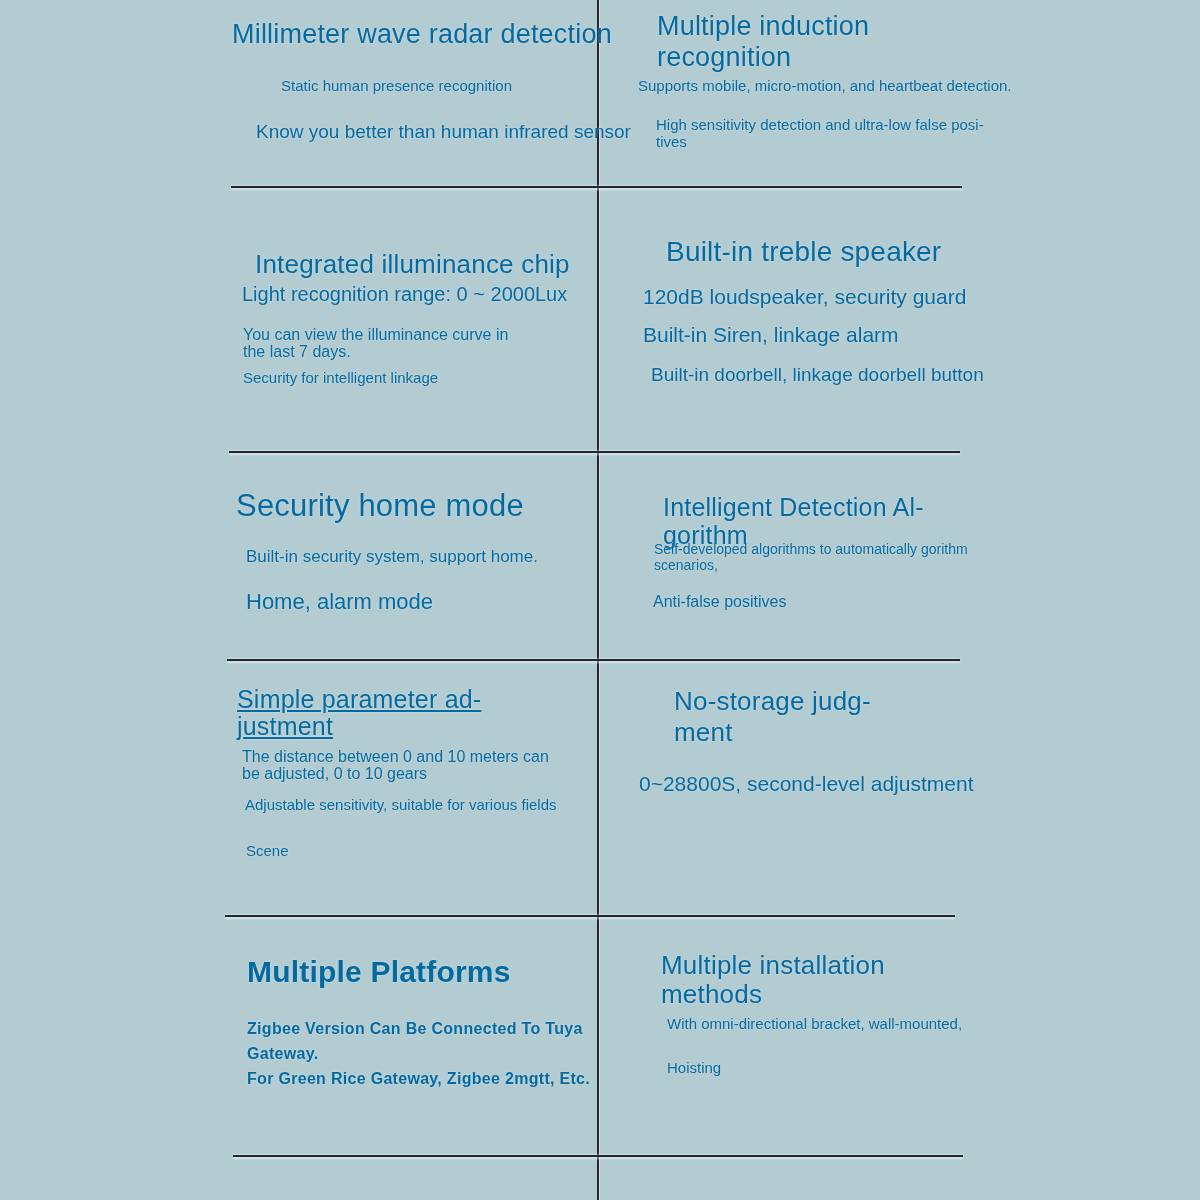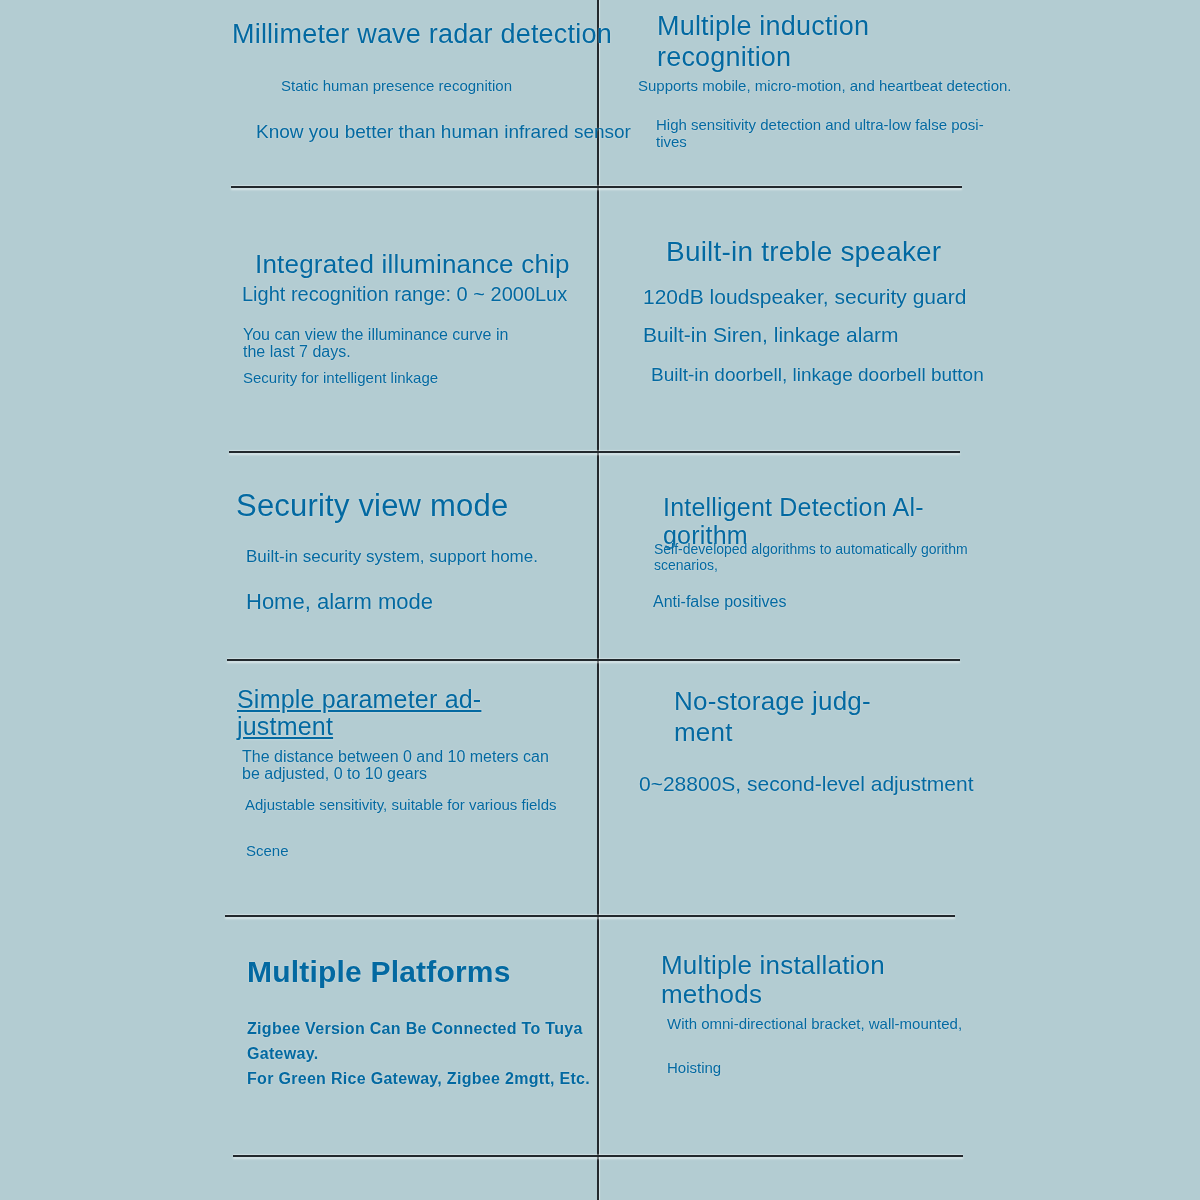--- a/index.html
+++ b/index.html
@@ -67,21 +67,21 @@
   </section>
 
   <section>
     <h2 class="t title" style="left:666px; top:236px; margin:0; font-weight:normal; font-size:28px;">Built-in treble speaker</h2>
     <p class="t" style="left:643px; top:285px; margin:0; font-size:21px;">120dB loudspeaker, security guard</p>
     <p class="t" style="left:643px; top:323px; margin:0; font-size:21px;">Built-in Siren, linkage alarm</p>
     <p class="t" style="left:651px; top:364px; margin:0; font-size:19px;">Built-in doorbell, linkage doorbell button</p>
   </section>
 
   <section>
-    <h2 class="t title" style="left:236px; top:488px; margin:0; font-weight:normal; font-size:31px;">Security view mode</h2>
+    <h2 class="t title" style="left:236px; top:488px; margin:0; font-weight:normal; font-size:31px;">Security home mode</h2>
     <p class="t" style="left:246px; top:547px; margin:0; font-size:17px;">Built-in security system, support home.</p>
     <p class="t" style="left:246px; top:589px; margin:0; font-size:22px;">Home, alarm mode</p>
   </section>
 
   <section>
     <h2 class="t title" style="left:659px; top:489px; margin:4px; font-weight:normal; font-size:25px; line-height:28px;">Intelligent Detection Al-
 gorithm</h2>
     <p class="t" style="left:654px; top:541px; margin:0; font-size:14px; line-height:16px;">Self-developed algorithms to automatically gorithm
 scenarios,</p>
     <p class="t" style="left:653px; top:593px; margin:0; font-size:16px;">Anti-false positives</p>

